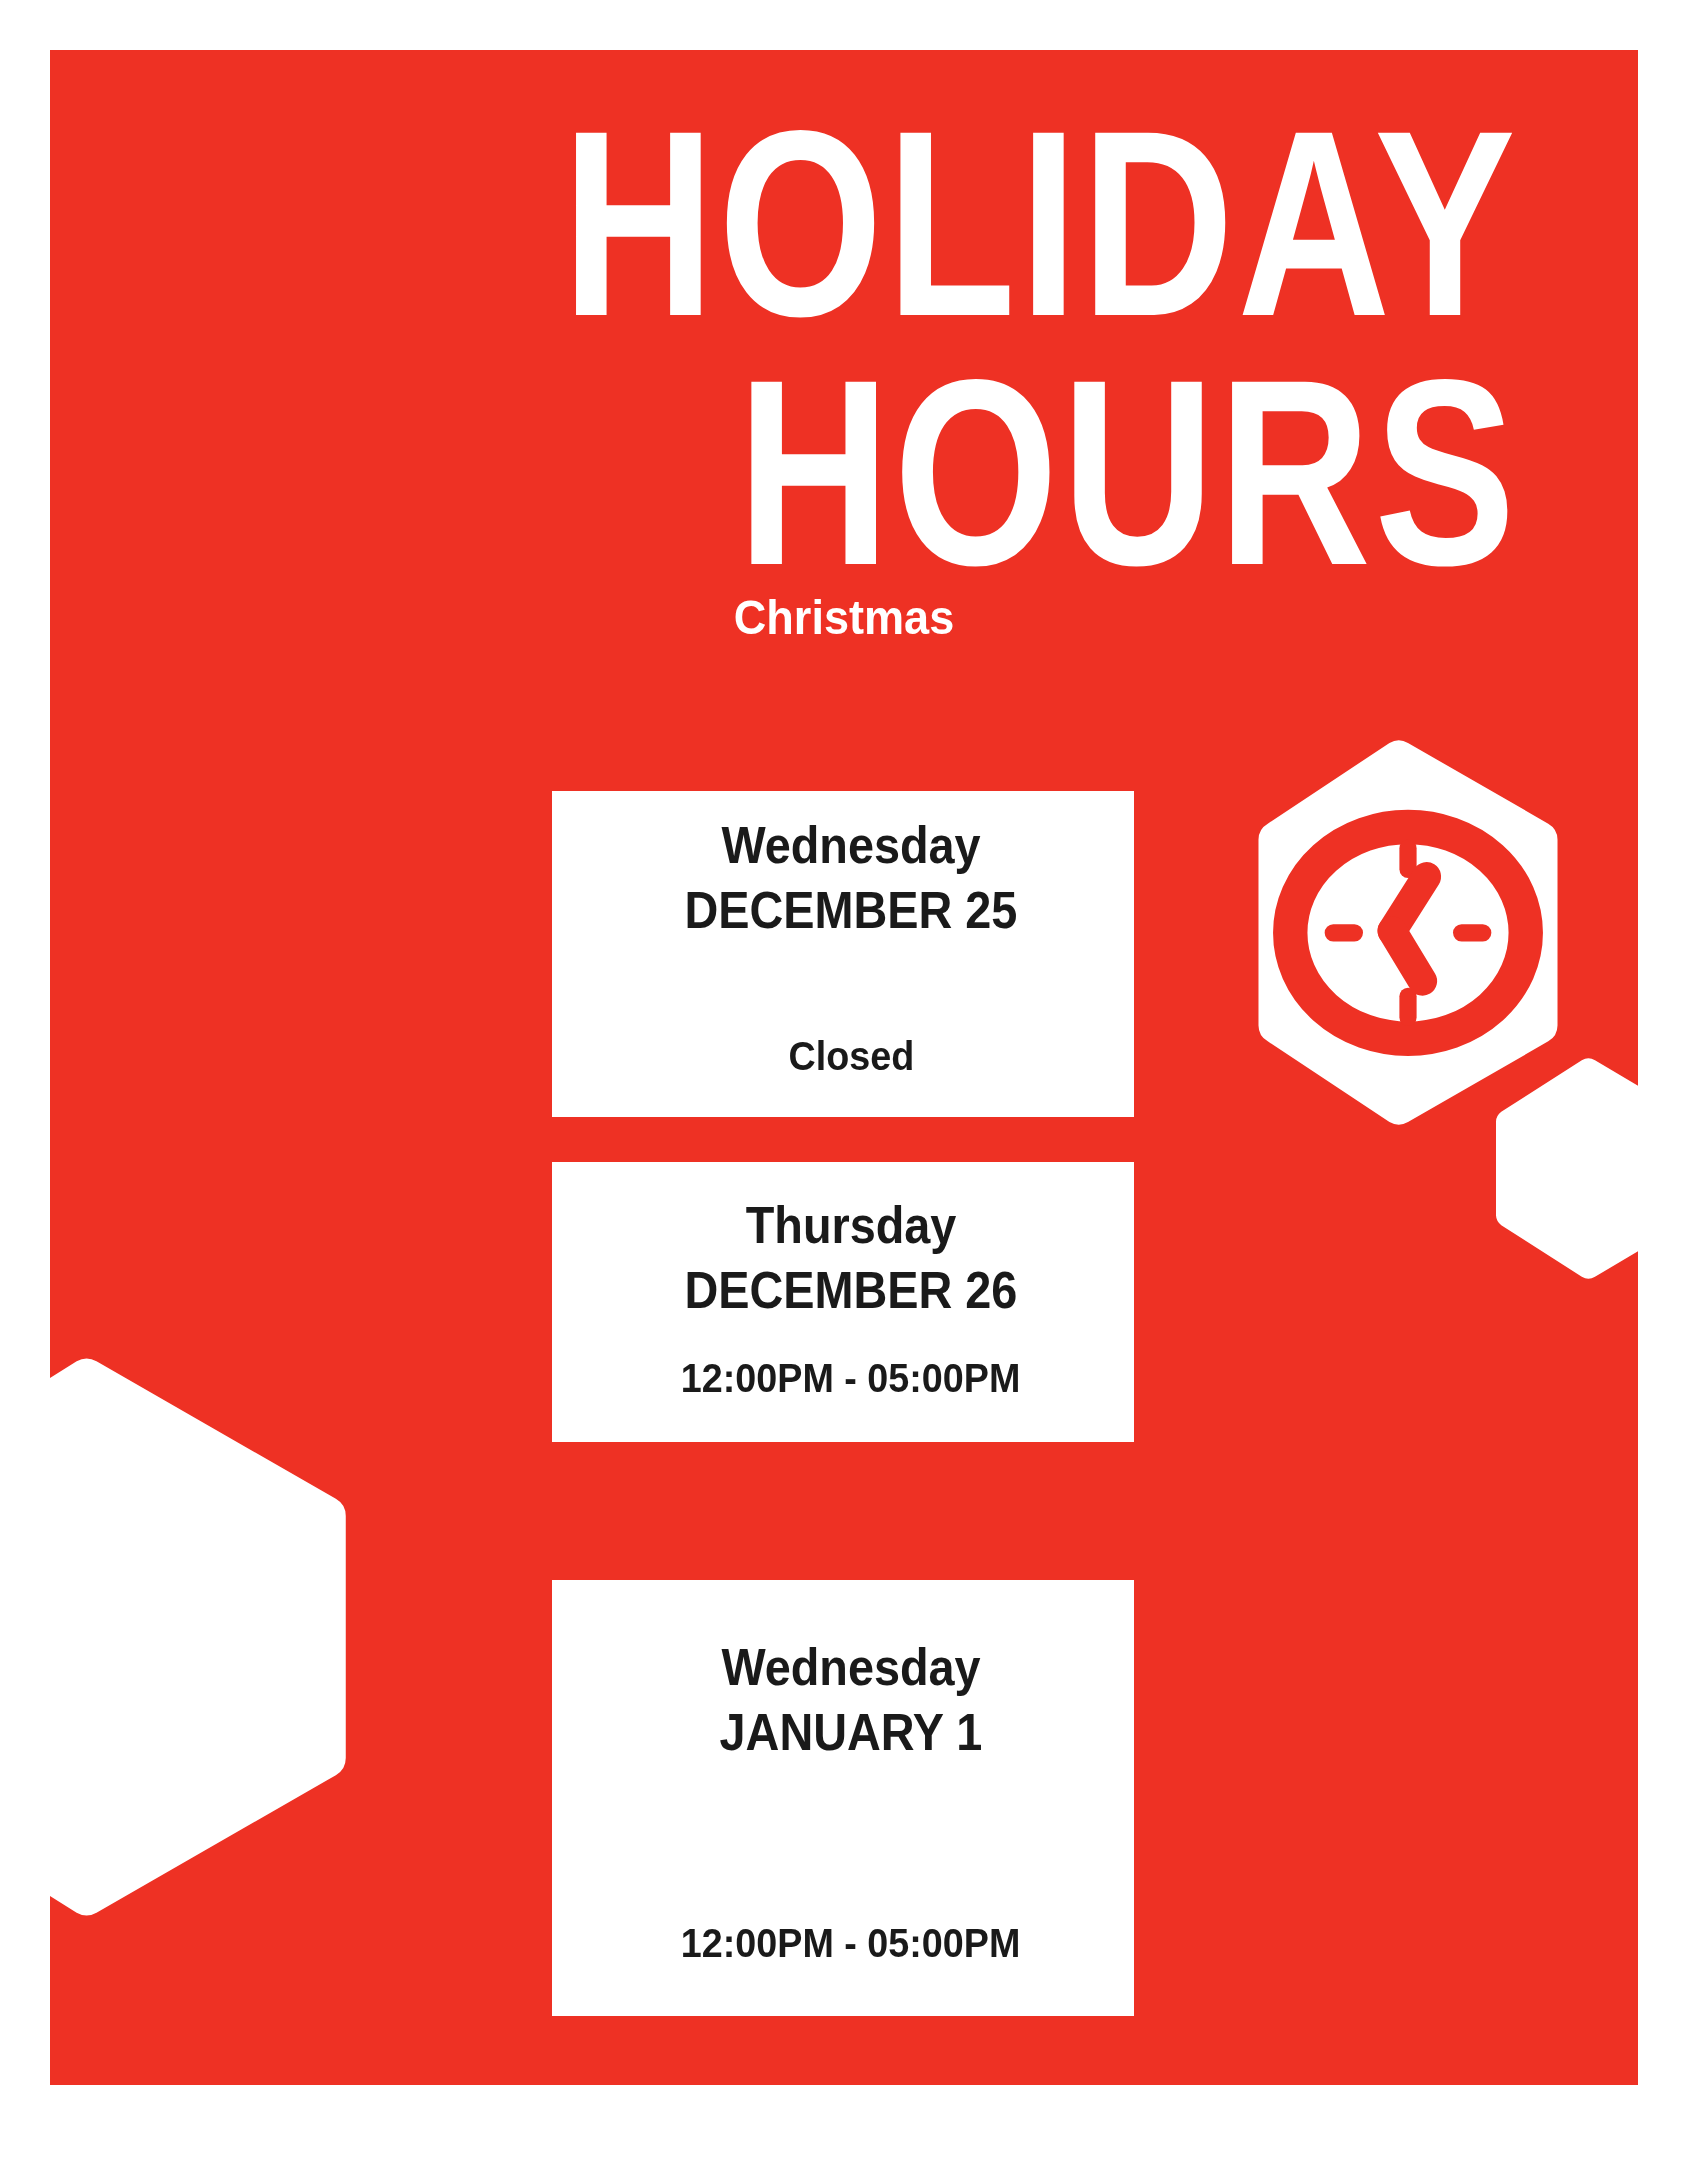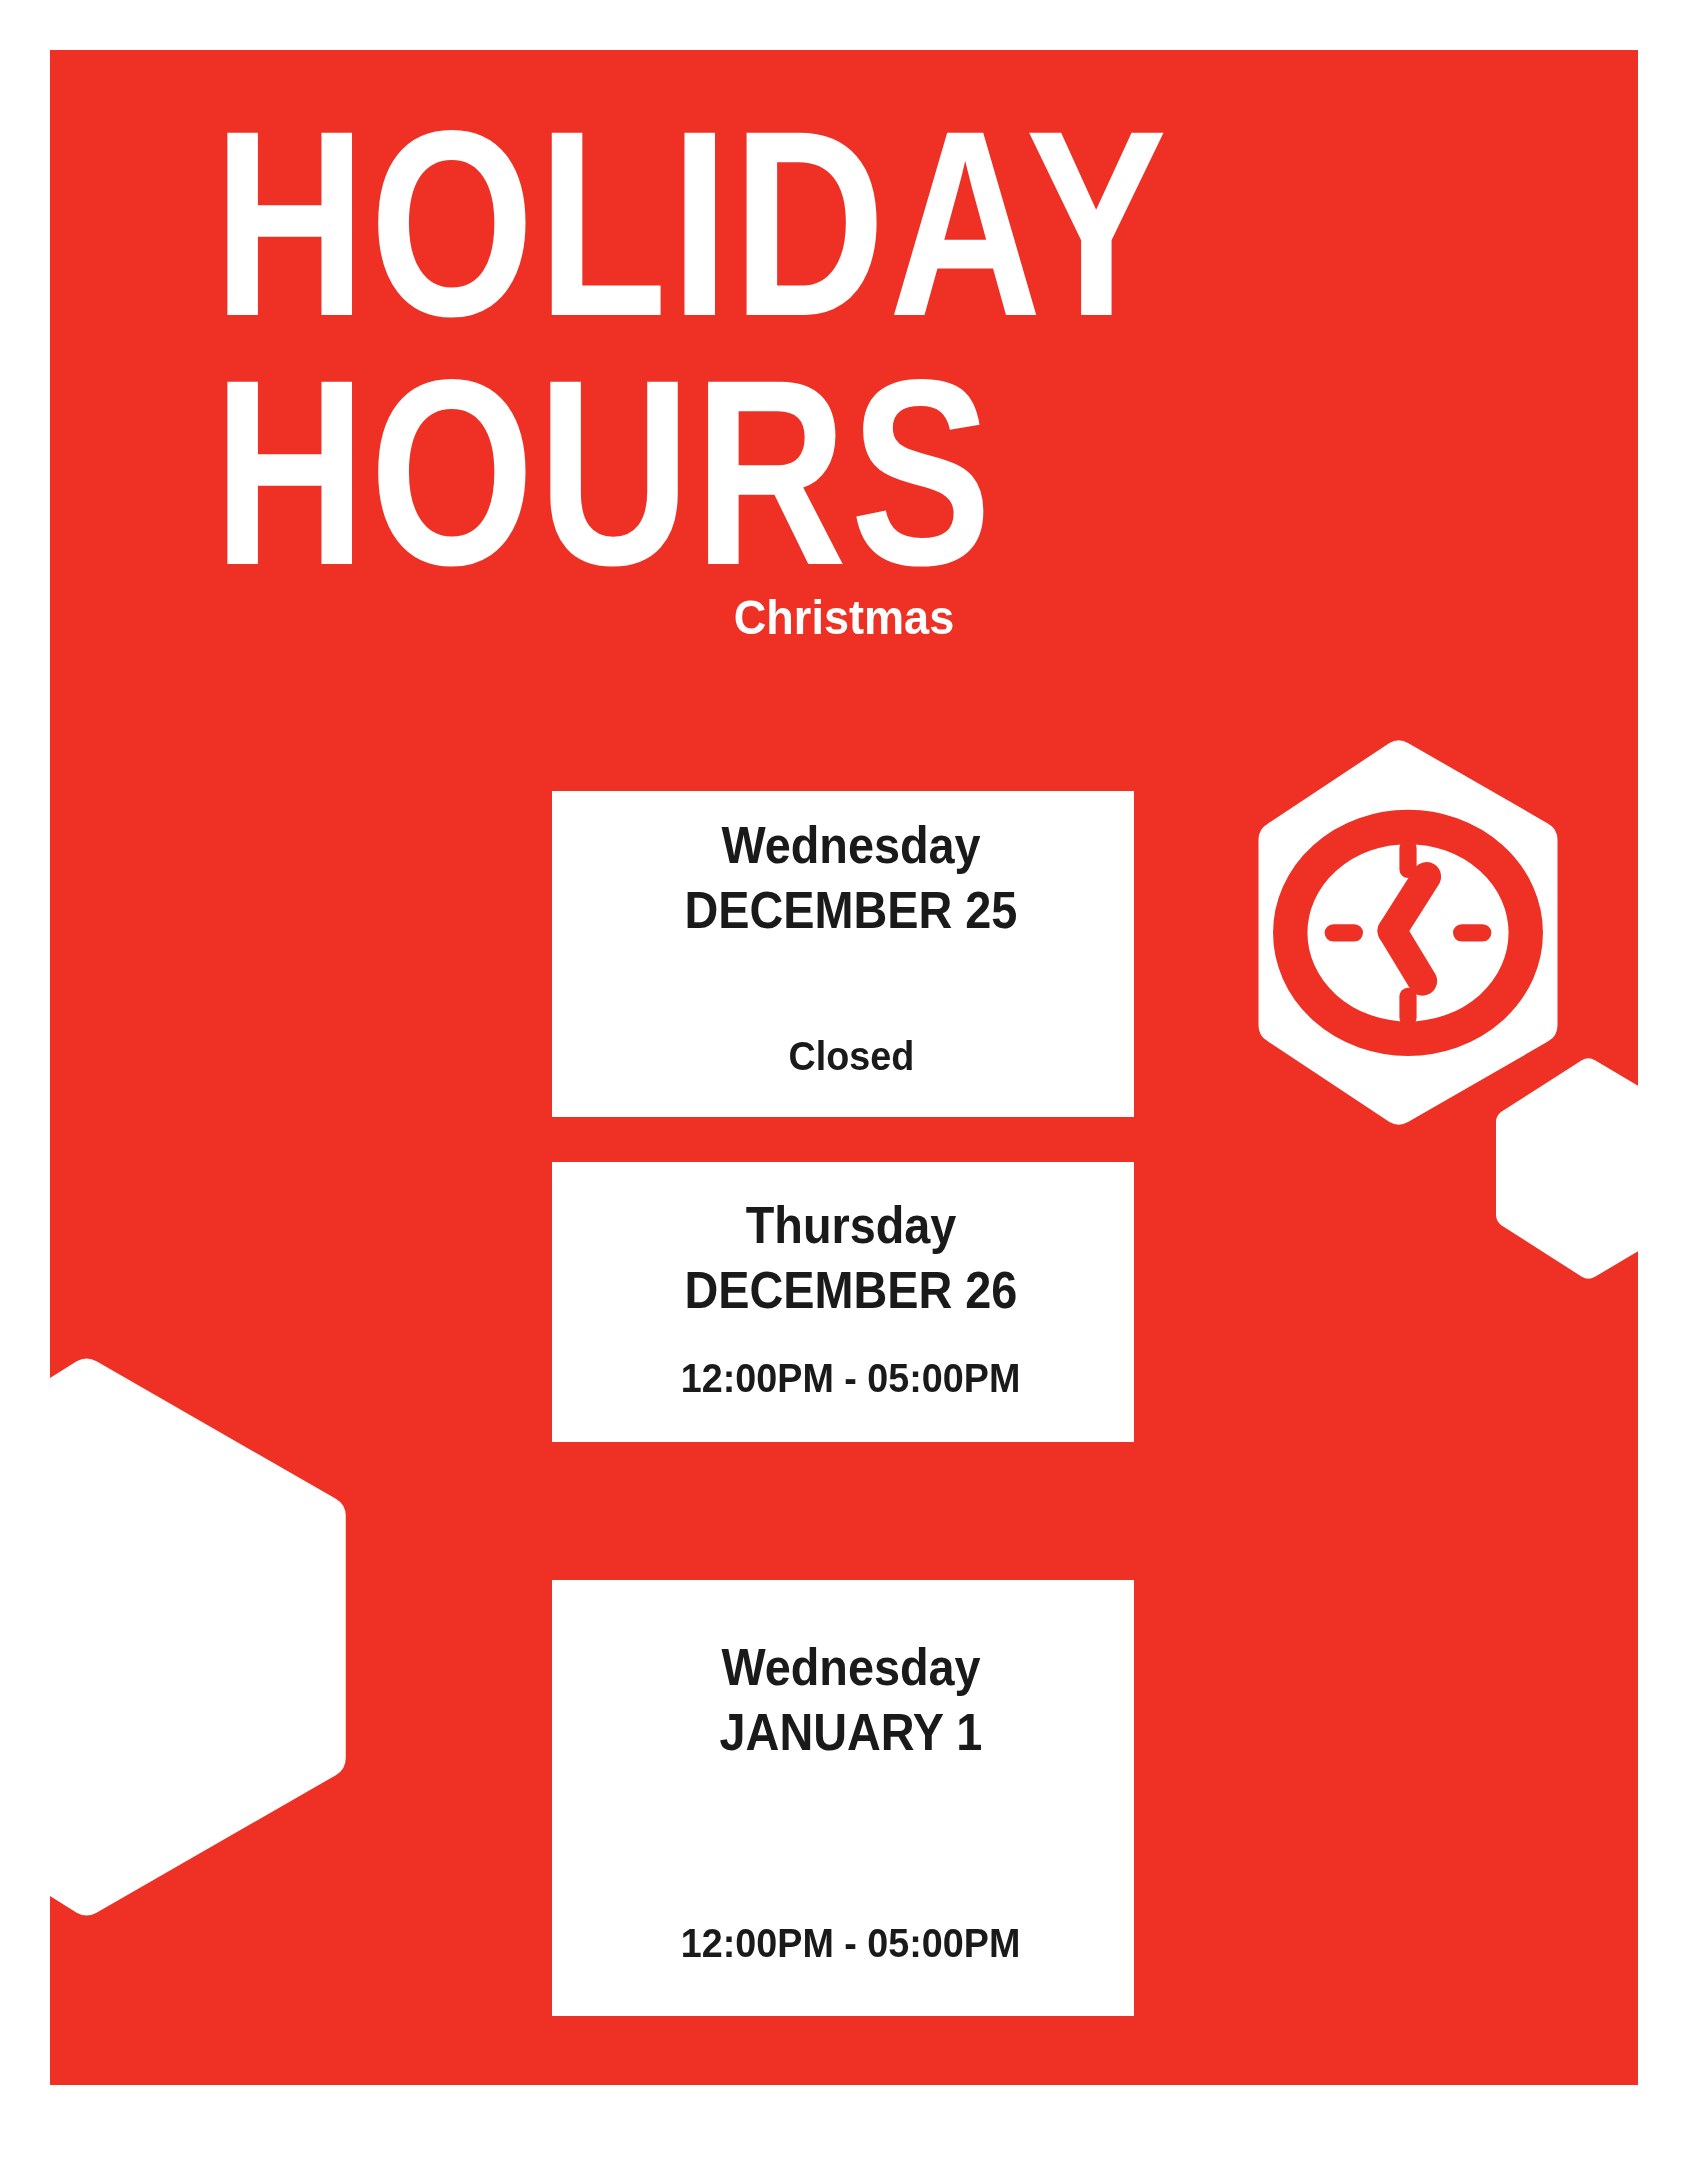--- a/index.html
+++ b/index.html
@@ -38,21 +38,21 @@
   #hex-clock{
     left:1199px;
     top:689px;
     width:318px;height:387px;
   }
   
   #title-block{
     position:absolute;
     left:50px;top:99px;
     width:1632px;
-    text-align:left;
+    text-align:right;
   }
   .title-line{
     display:block;
     color:#ffffff;
     font-family:"Liberation Sans Narrow","Liberation Sans",sans-serif;
     font-weight:700;
     font-size:265px;
     line-height:0.94;
     letter-spacing:4px;
     transform:scaleX(0.80);

